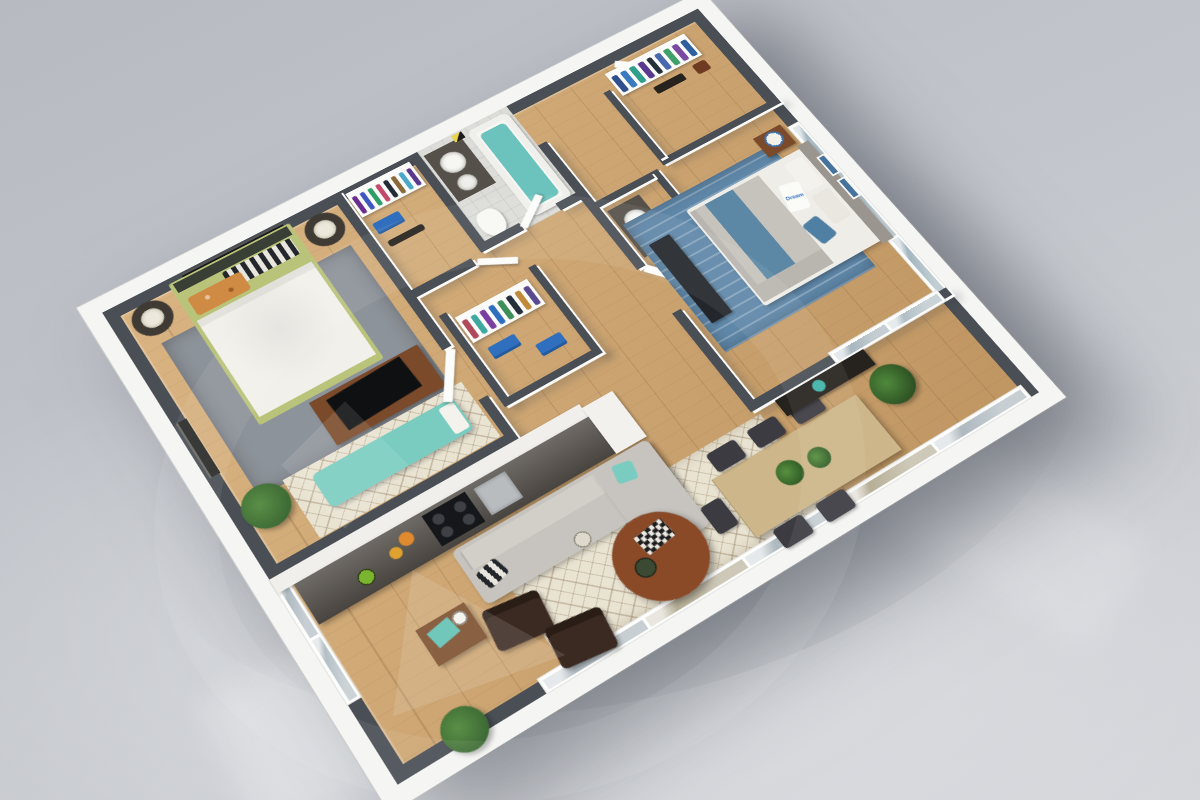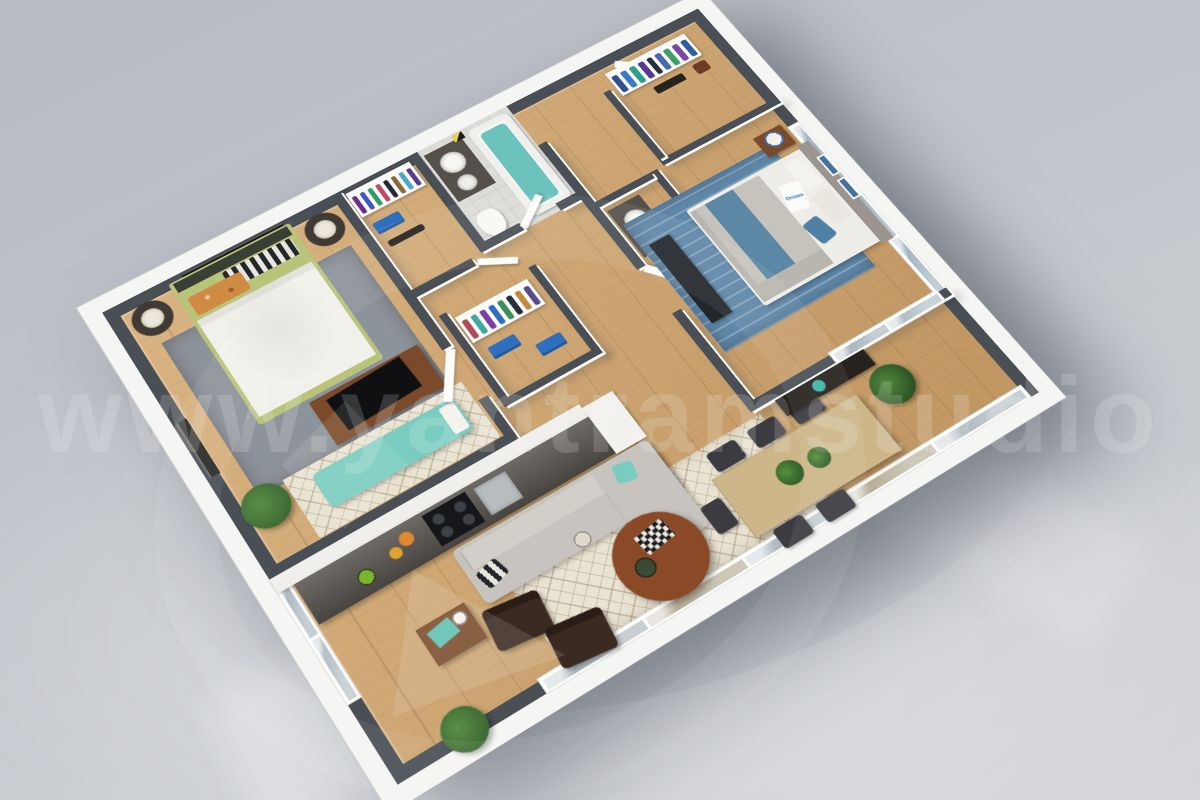--- a/index.html
+++ b/index.html
@@ -274,14 +274,13 @@
       <div class="furn round" style="left:524px;top:435px;width:13px;height:13px;background:#3fb3a9"></div>
     </div>
   </div>
 
   <div class="refl" style="left:210px;top:600px;width:420px;height:150px;transform:rotate(-27deg)"></div>
   <div class="refl" style="left:880px;top:470px;width:260px;height:120px;transform:rotate(32deg);opacity:.3"></div>
 
   <div class="wm-swirl"></div>
   <div class="wm-diamond"></div>
   <div class="wm-tri"></div>
-  <div class="watermark">www.yantramstudio</div>
 </div>
 
 </body></html>

